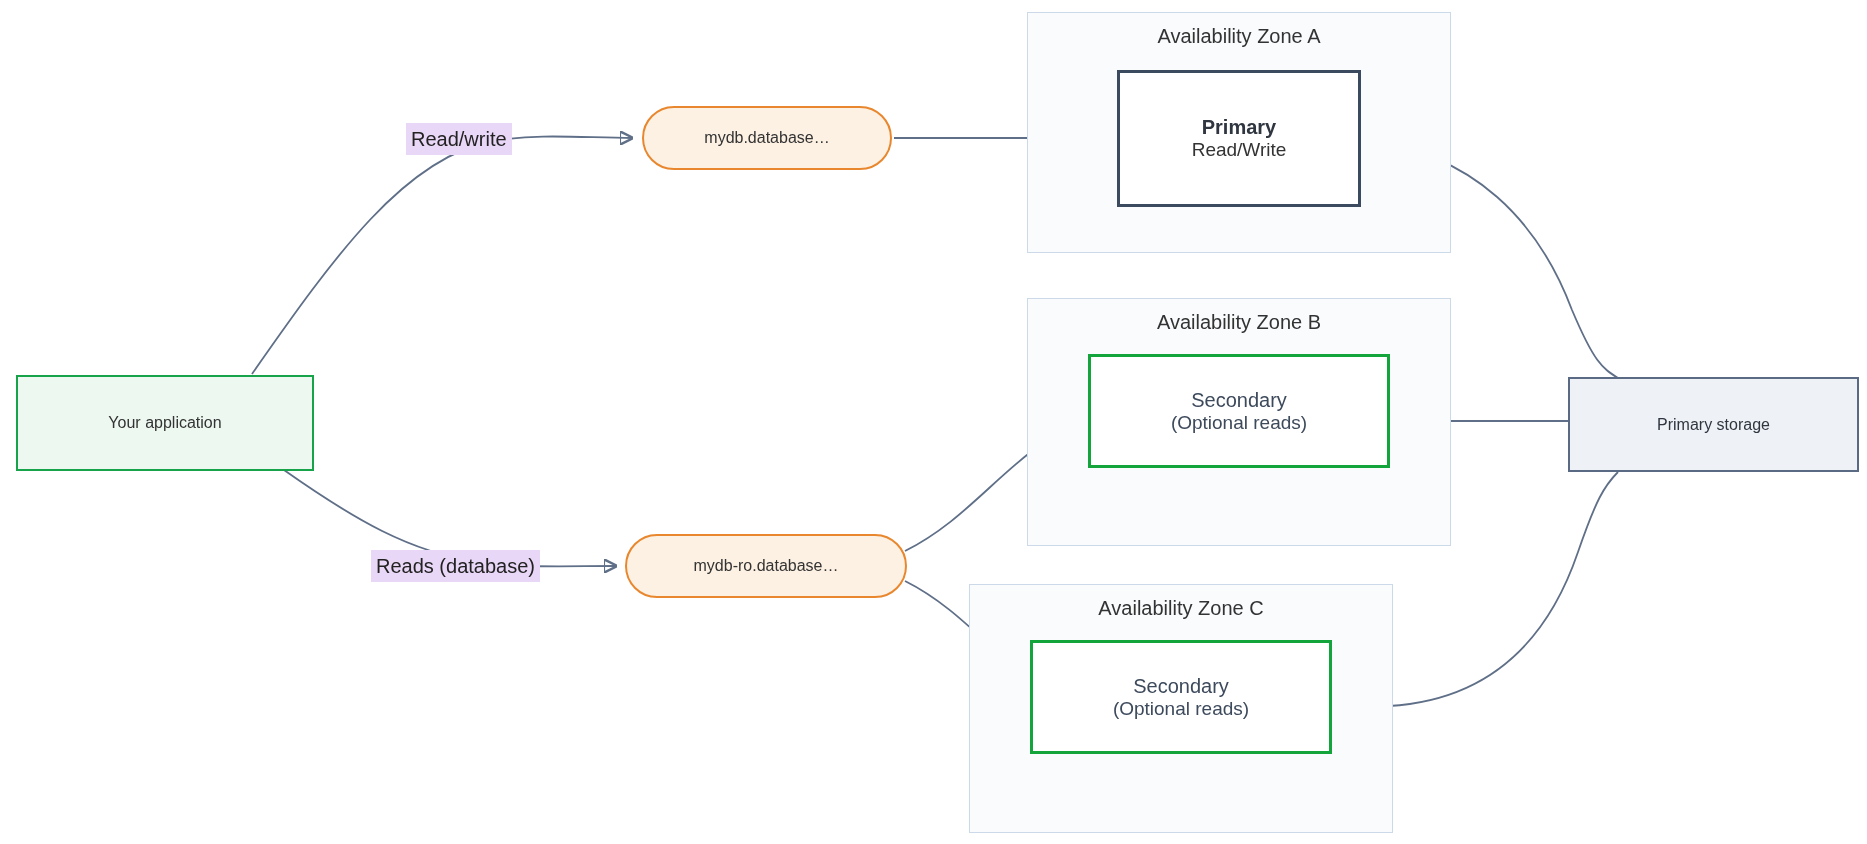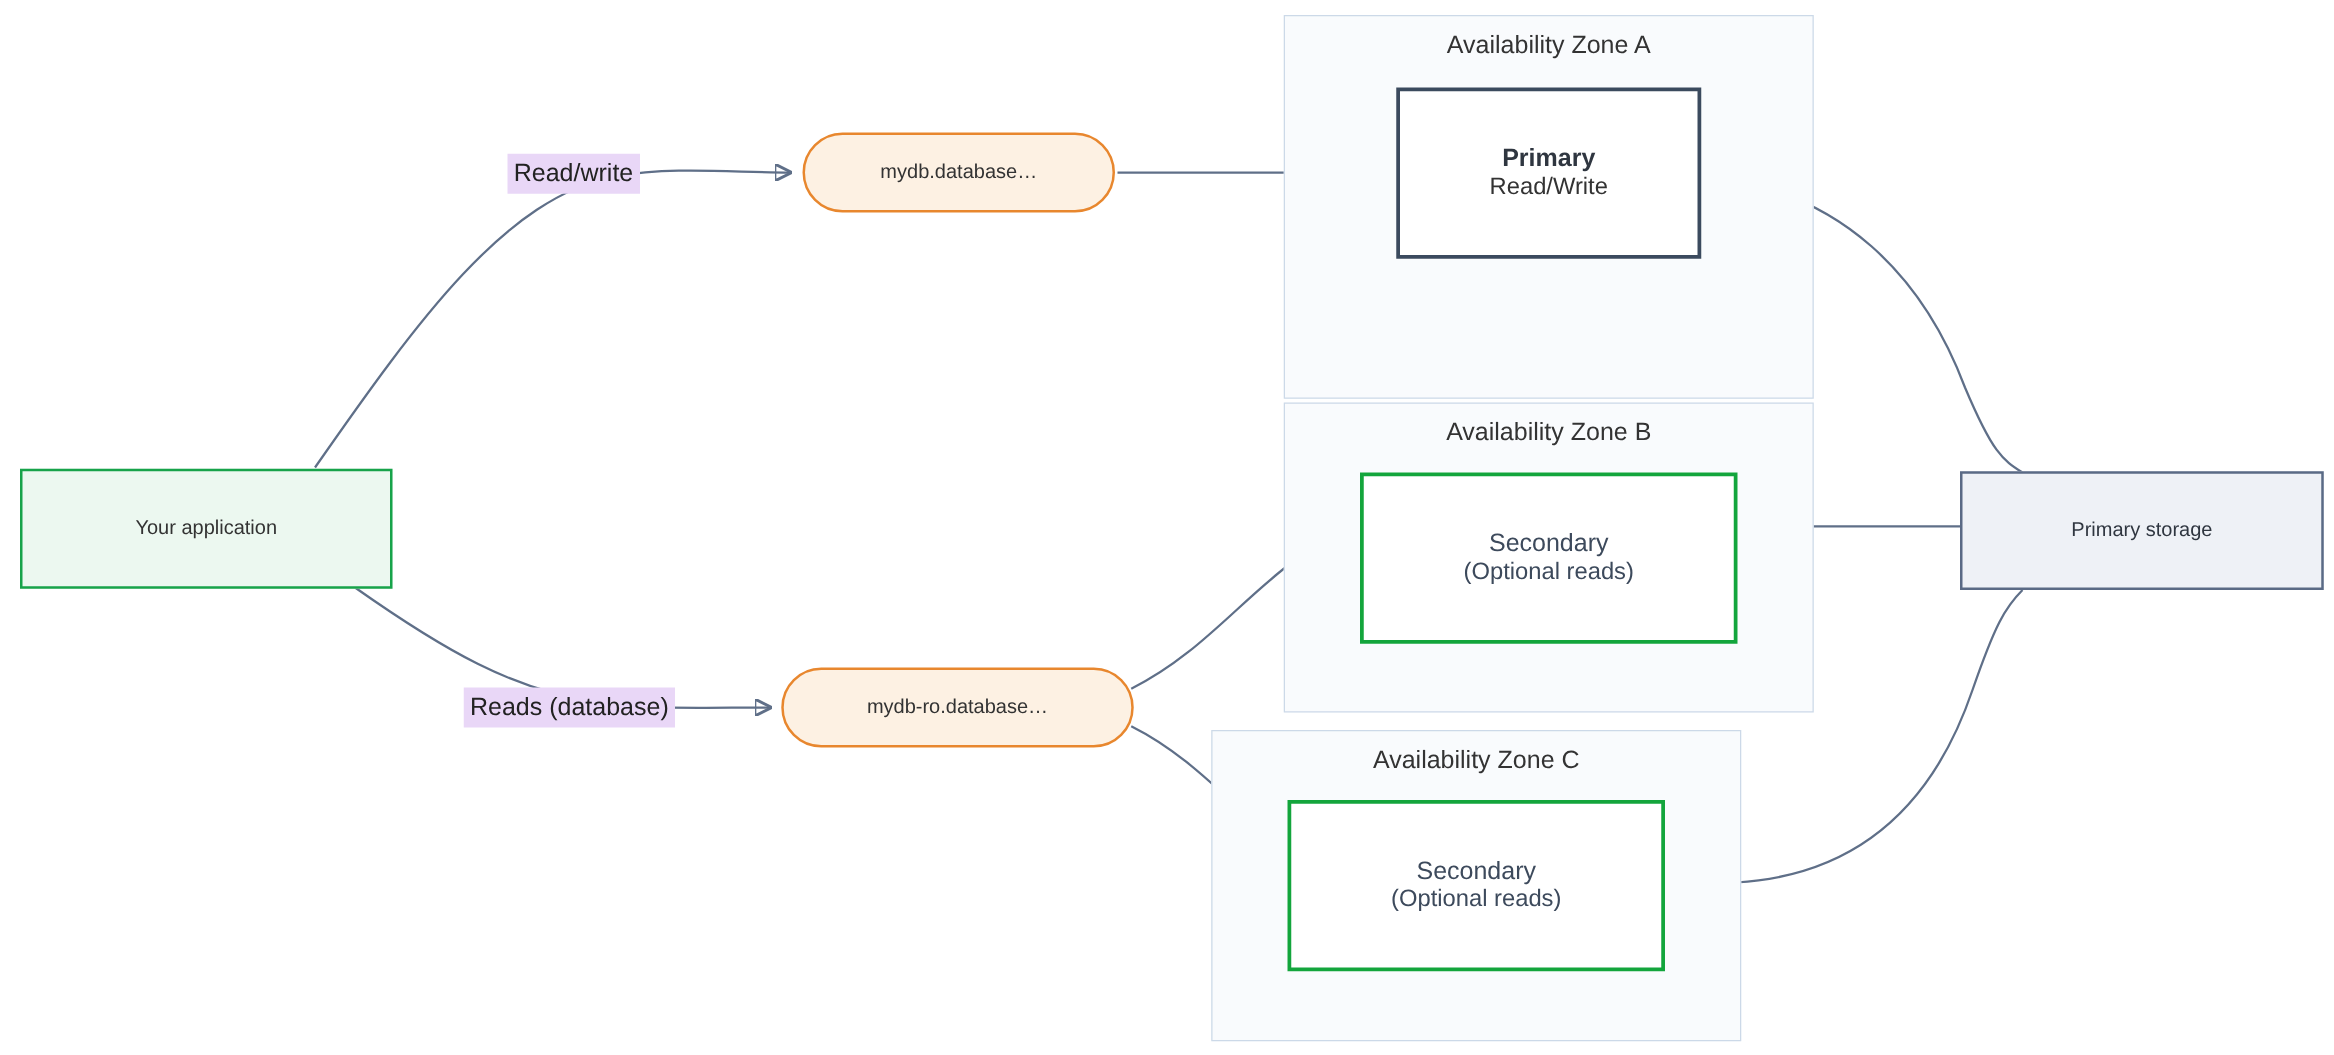--- a/index.html
+++ b/index.html
@@ -47,22 +47,22 @@
   }
   .endpoint-rw { left: 642px; top: 106px; width: 250px; height: 64px; }
   .endpoint-ro { left: 625px; top: 534px; width: 282px; height: 64px; }
   .zone {
     position: absolute;
     width: 424px;
     background: var(--zone-fill, #f9fbfd);
     border: 1px solid var(--zone-border, #ccd9e8);
     box-sizing: border-box;
   }
-  .zone-a { left: 1027px; top: 12px;  height: 307px; }
-  .zone-b { left: 1027px; top: 298px; height: 248px; margin-top: 24px; }
+  .zone-a { left: 1027px; top: 12px;  height: 241px; }
+  .zone-b { left: 1027px; top: 298px; height: 248px; }
   .zone-c { left: 969px; top: 584px; height: 249px; }
   .zone-title {
     position: absolute;
     top: 12px; left: 0; right: 0;
     text-align: center;
     font-size: 20px;
     color: var(--text, #333333);
   }
   .instance {
     position: absolute;
@@ -76,21 +76,21 @@
     box-sizing: border-box;
   }
   .instance .title { font-size: 20px; }
   .instance .subtitle { font-size: 19px; }
   .instance-primary {
     left: 89px; top: 57px; width: 244px; height: 137px;
     border: 3px solid var(--primary-border, #3b4a5e);
   }
   .instance-primary .title { font-weight: bold; color: #2f3640; }
   .instance-secondary {
-    left: 60px; top: 55px; width: 302px; height: 137px;
+    left: 60px; top: 55px; width: 302px; height: 114px;
     border: 3px solid var(--secondary-border, #13a53c);
     color: #3d4a5c;
   }
   .storage-node {
     left: 1568px; top: 377px; width: 291px; height: 95px;
     background: var(--storage-fill, #eef1f6);
     border: 2px solid var(--storage-border, #5a6a85);
     color: #2f3640;
   }
   .edge-label {

